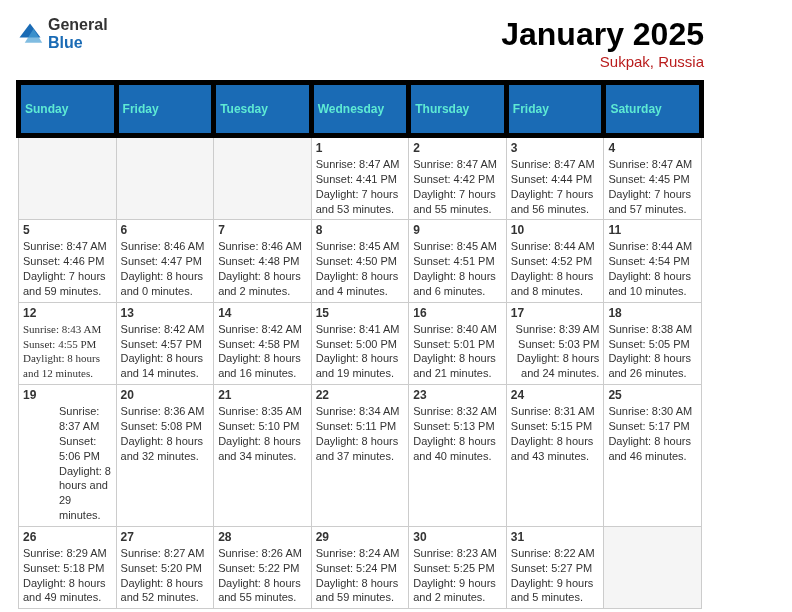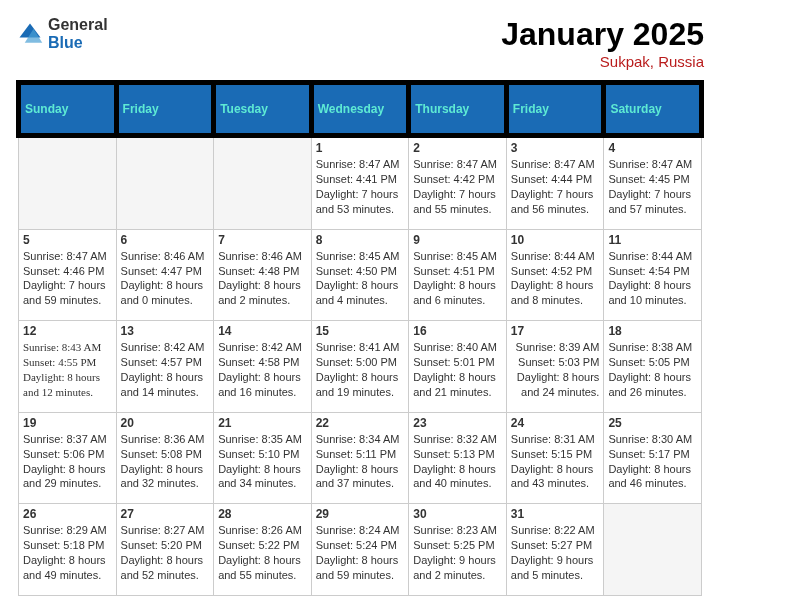--- a/index.html
+++ b/index.html
@@ -245,21 +245,21 @@
           <td>
             <div class="day-num">18</div>
             <div class="cell-text" style="white-space: pre-line;">Sunrise: 8:38 AM
 Sunset: 5:05 PM
 Daylight: 8 hours and 26 minutes.</div>
           </td>
         </tr>
         <tr>
           <td>
             <div class="day-num">19</div>
-            <div class="cell-text" style="white-space: pre-line;">Sunrise: 8:37 AM
+            <div class="cell-text" style="white-space: pre-line; margin-left: 36px;">Sunrise: 8:37 AM
 Sunset: 5:06 PM
 Daylight: 8 hours and 29 minutes.</div>
           </td>
           <td>
             <div class="day-num">20</div>
             <div class="cell-text" style="white-space: pre-line;">Sunrise: 8:36 AM
 Sunset: 5:08 PM
 Daylight: 8 hours and 32 minutes.</div>
           </td>
           <td>

